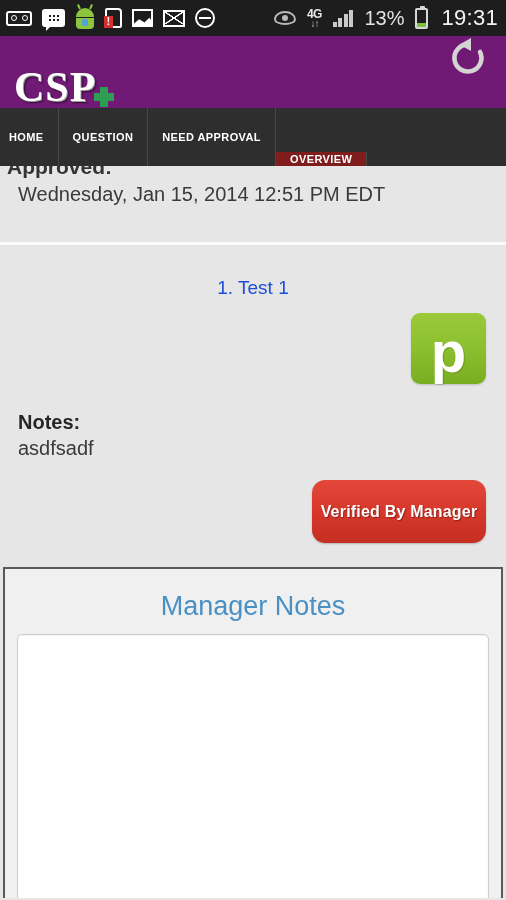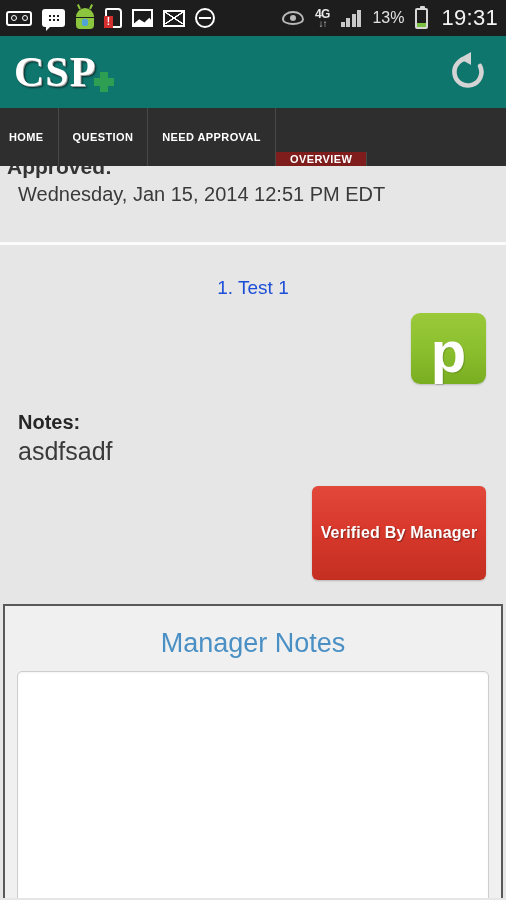--- a/index.html
+++ b/index.html
@@ -75,32 +75,32 @@
   .net .g { font-size: 12px; font-weight: bold; color: #e8e8e8; letter-spacing: -0.5px; }
   .net .ar { font-size: 10px; color: #c9c9c9; margin-top: -1px; letter-spacing: -1px; }
 
   .bars { display: flex; align-items: flex-end; gap: 1.5px; height: 18px; }
   .bars i { width: 4px; background: #c9c9c9; display: block; }
   .bars i:nth-child(1) { height: 5px; }
   .bars i:nth-child(2) { height: 9px; }
   .bars i:nth-child(3) { height: 13px; }
   .bars i:nth-child(4) { height: 17px; }
 
-  .pct { font-size: 16px; color: #e2e2e2; }
+  .pct { font-size: 20px; color: #e2e2e2; }
   .batt { width: 13px; height: 21px; border: 2px solid #d8d8d8; border-radius: 2px;
         position: relative; display: flex; align-items: flex-end; }
   .batt::before { content: ""; position: absolute; top: -4px; left: 3px; width: 5px; height: 3px;
         background: #d8d8d8; border-radius: 1px 1px 0 0; }
   .batt i { display: block; width: 100%; height: 4px; background: #7cc242; }
   .clock { font-size: 22px; color: #f2f2f2; letter-spacing: 0.3px; margin-left: 2px; }
 
   
   .appbar {
-    height: 72px; background: #0f766e;
-    display: flex; align-items: center; justify-content: space-between;
+    height: 72px; background: #701a75;
+    display: flex; justify-content: space-between;
     padding: 0 16px 0 14px;
     gap: 12px;
   }
   .logo { display: flex; align-items: flex-end; }
   .logo .txt {
     font-family: "Liberation Serif", serif;
     font-size: 42px; font-weight: bold; color: #ffffff;
     letter-spacing: 1px; line-height: 1;
     text-shadow: 1px 1px 0 #9a9a9a, 2px 2px 2px rgba(0,0,0,.6);
   }
@@ -153,25 +153,25 @@
     cursor: pointer;
   }
   .pass-btn span {
     font-family: "Liberation Sans", sans-serif;
     font-size: 58px; font-weight: bold; color: #ffffff; line-height: 0.82;
     margin-top: 6px; text-shadow: 1px 1px 1px rgba(0,0,0,.18);
   }
 
   .notes-block { padding: 27px 0 0 18px; }
   .notes-label { font-size: 20px; font-weight: bold; color: #262626; }
-  .notes-value { font-size: 25px; color: #3a3a3a; margin-top: 3px; }
+  .notes-value { font-size: 20px; color: #3a3a3a; margin-top: 3px; }
 
   .verify-row { display: flex; justify-content: flex-end; padding: 20px 20px 0 0; }
   .verify-btn {
-    width: 174px; height: 94px; border-radius: 6px;
+    width: 174px; height: 63px; border-radius: 13px;
     background: linear-gradient(to bottom, #e2483a 0%, #d8392c 45%, #c42f22 100%);
     box-shadow: 0 1px 2px rgba(0,0,0,.22);
     display: flex; align-items: center; justify-content: center;
     color: #ffffff; font-size: 16px; font-weight: bold; letter-spacing: 0.2px;
     text-shadow: 1px 1px 1px rgba(0,0,0,.35);
     cursor: pointer;
   }
 
   
   .mn-panel {

